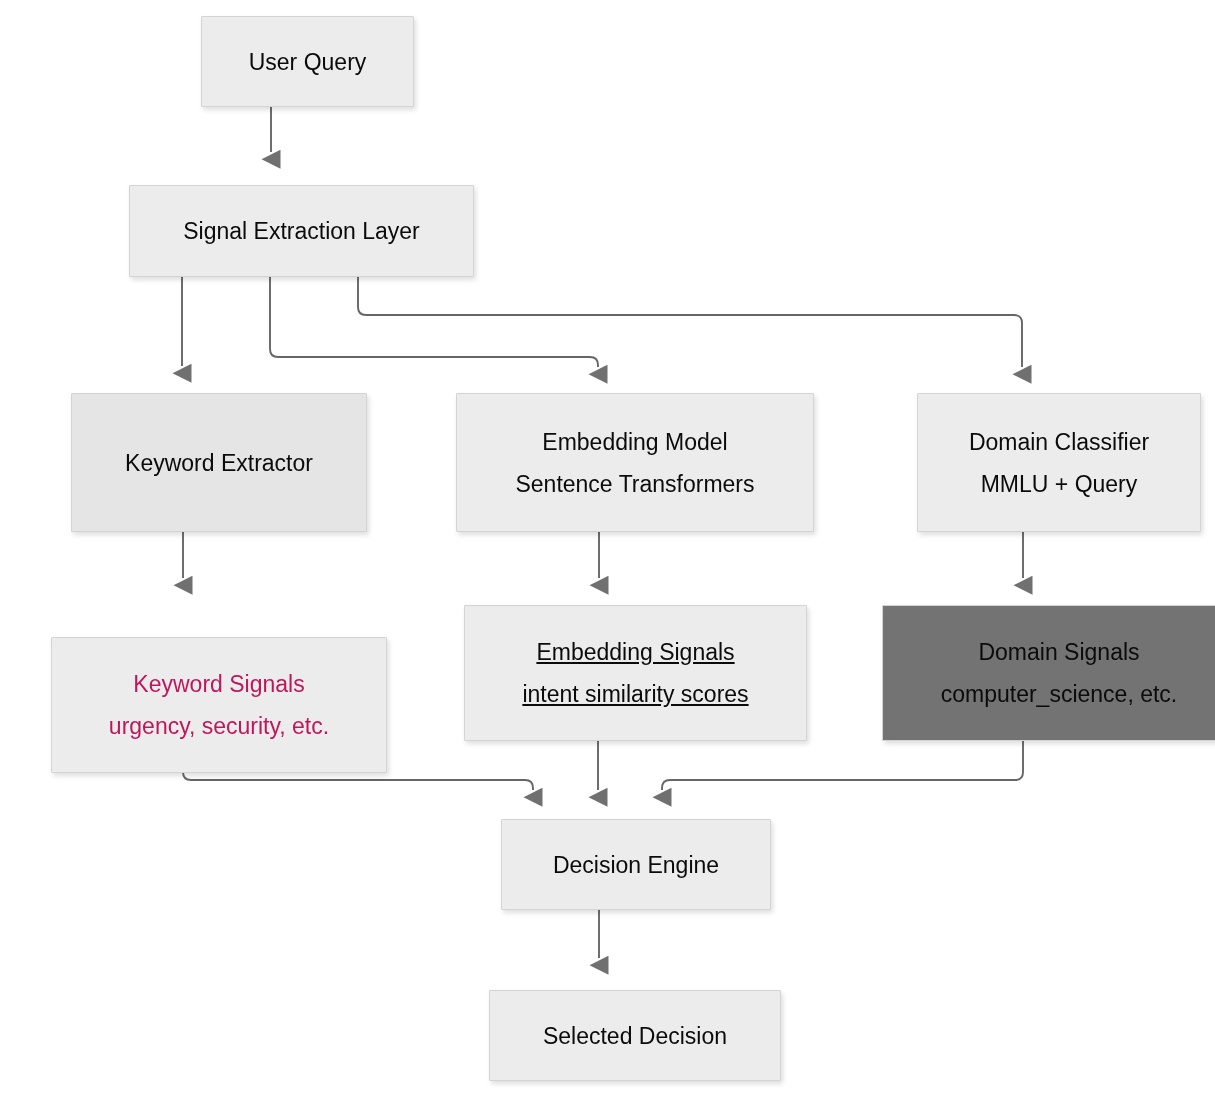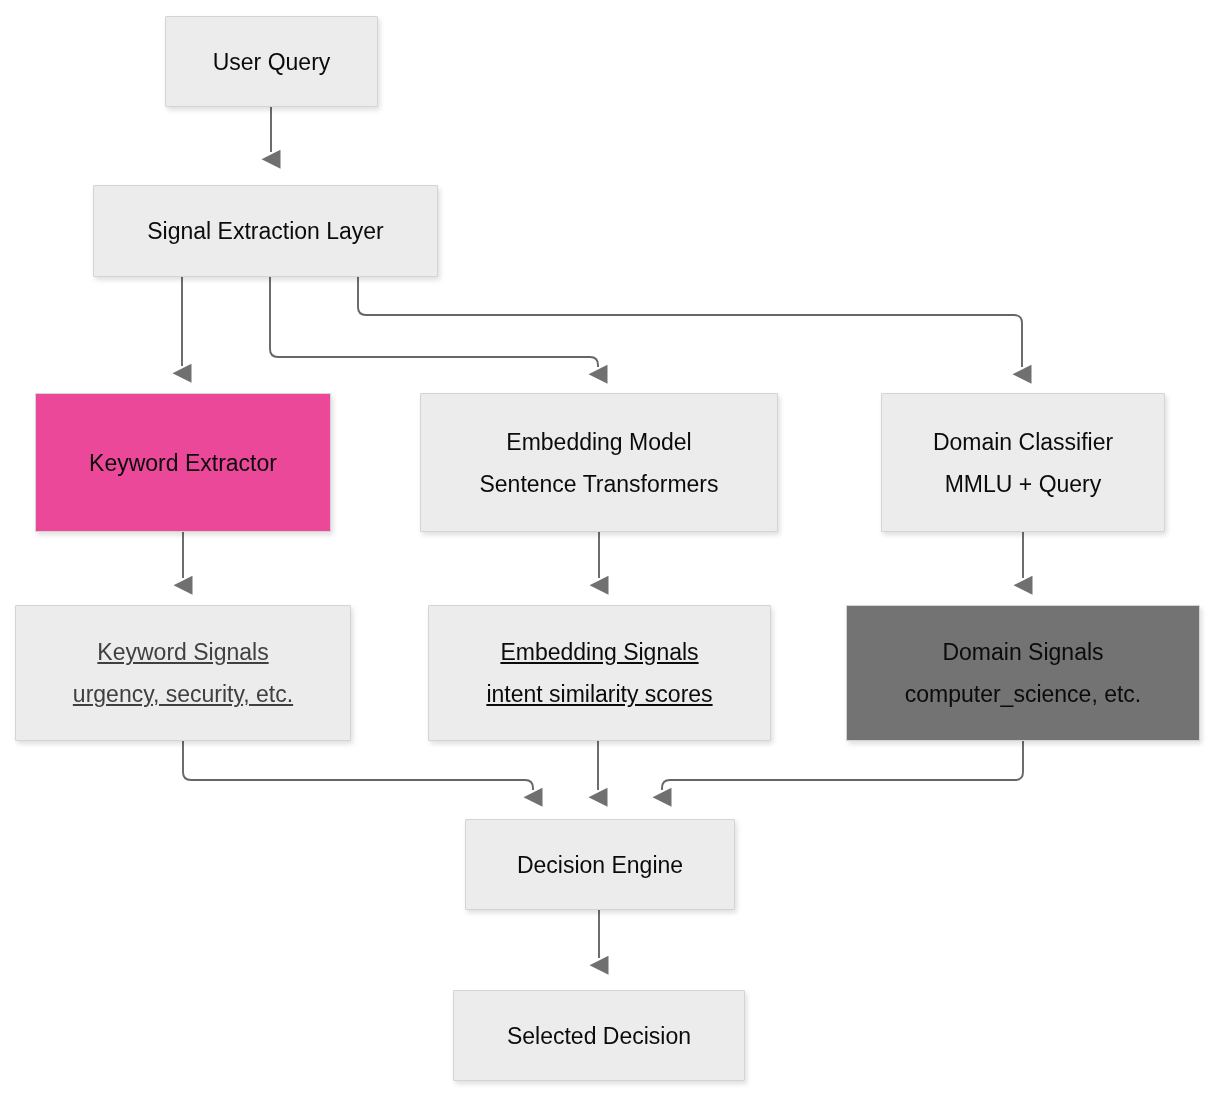--- a/index.html
+++ b/index.html
@@ -34,20 +34,21 @@
     box-shadow: 2px 3px 5px rgba(0,0,0,0.13);
     display: flex;
     flex-direction: column;
     align-items: center;
     justify-content: center;
     color: #0b0b0b;
     font-size: 23px;
     line-height: 42px;
     text-align: center;
     white-space: nowrap;
+    margin-left: 36px;
   }
   .node .line2 {
     display: block;
   }
 </style>
 </head>
 <body>
 
 <div id="canvas" style="background: rgb(255, 255, 255);">
 
@@ -84,35 +85,35 @@
   </svg>
 
   <div class="node" style="left: 165px; top: 16px; width: 213px; height: 91px; background: rgb(236, 236, 236); border-color: rgb(212, 212, 212); color: rgb(11, 11, 11);">
     <span class="line1">User Query</span>
   </div>
 
   <div class="node" style="left: 93px; top: 185px; width: 345px; height: 92px; background: rgb(236, 236, 236); border-color: rgb(212, 212, 212); color: rgb(11, 11, 11);">
     <span class="line1">Signal Extraction Layer</span>
   </div>
 
-  <div class="node" style="left: 35px; top: 393px; width: 296px; height: 139px; background: #ec4899; border-color: rgb(212, 212, 212); color: rgb(11, 11, 11); text-align: right;">
+  <div class="node" style="left: 35px; top: 393px; width: 296px; height: 139px; background: #e5e5e5; border-color: rgb(212, 212, 212); color: rgb(11, 11, 11); text-align: right;">
     <span class="line1">Keyword Extractor</span>
   </div>
 
   <div class="node" style="left: 420px; top: 393px; width: 358px; height: 139px; background: rgb(236, 236, 236); border-color: rgb(212, 212, 212); color: rgb(11, 11, 11);">
     <span class="line1">Embedding Model</span>
     <span class="line2">Sentence Transformers</span>
   </div>
 
   <div class="node" style="left: 881px; top: 393px; width: 284px; height: 139px; background: rgb(236, 236, 236); border-color: rgb(212, 212, 212); color: rgb(11, 11, 11);">
     <span class="line1">Domain Classifier</span>
     <span class="line2">MMLU + Query</span>
   </div>
 
-  <div class="node" style="left: 15px; top: 605px; width: 336px; height: 136px; background: rgb(236, 236, 236); border-color: rgb(212, 212, 212); color: #404040; text-decoration: underline;">
+  <div class="node" style="left: 15px; top: 637px; width: 336px; height: 136px; background: rgb(236, 236, 236); border-color: rgb(212, 212, 212); color: #be185d;">
     <span class="line1">Keyword Signals</span>
     <span class="line2">urgency, security, etc.</span>
   </div>
 
   <div class="node" style="left: 428px; top: 605px; width: 343px; height: 136px; background: rgb(236, 236, 236); border-color: rgb(212, 212, 212); color: rgb(11, 11, 11); text-decoration: underline;">
     <span class="line1">Embedding Signals</span>
     <span class="line2">intent similarity scores</span>
   </div>
 
   <div class="node" style="left: 846px; top: 605px; width: 354px; height: 136px; background: #737373; border-color: rgb(212, 212, 212); color: rgb(11, 11, 11);">

